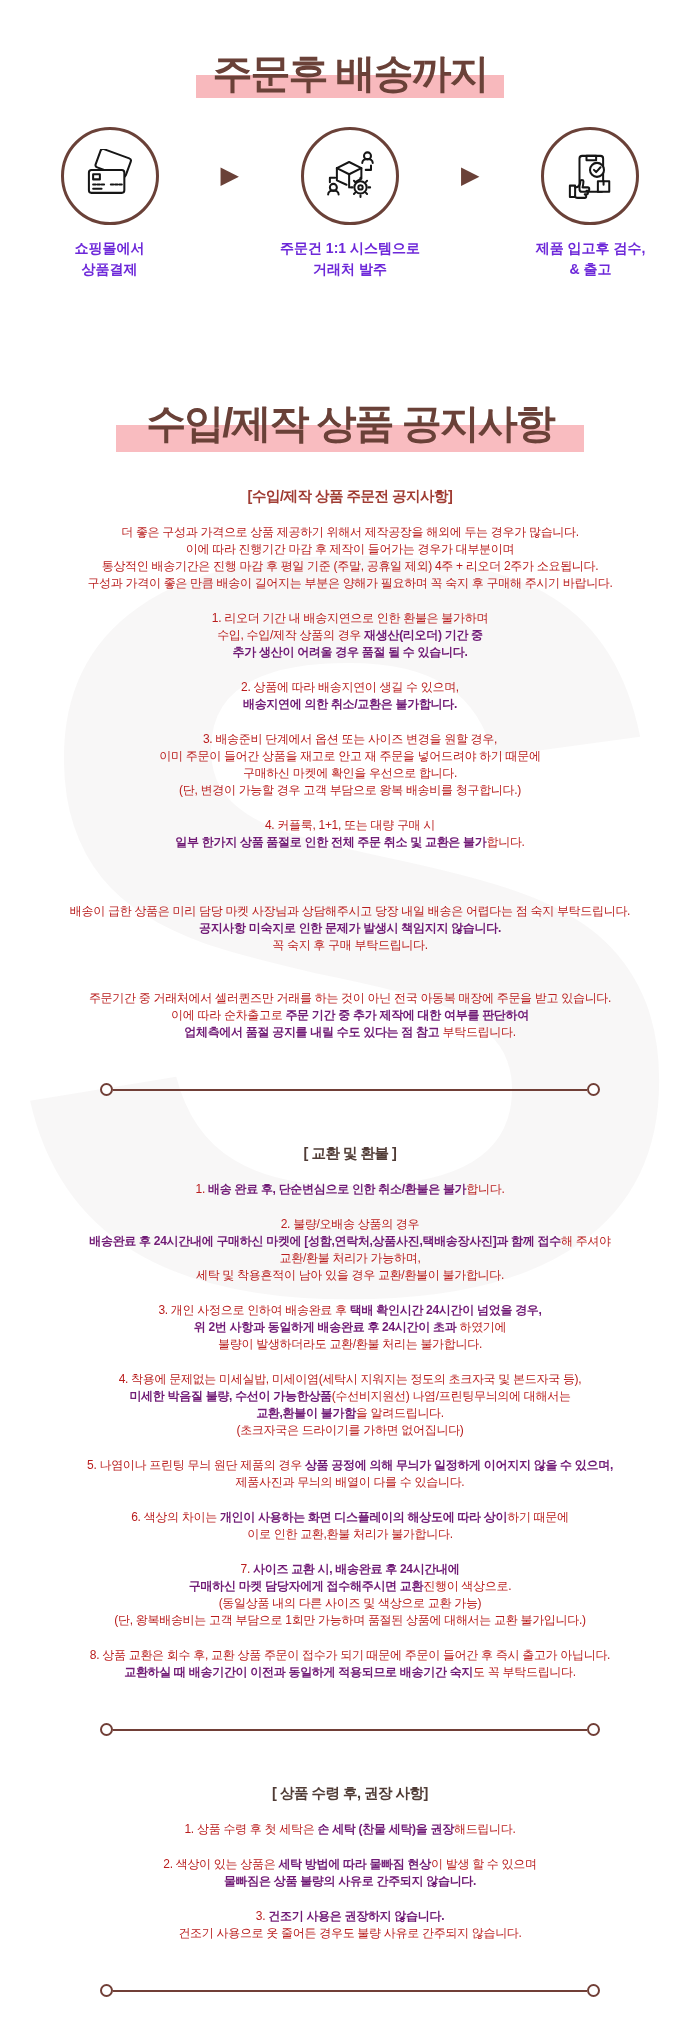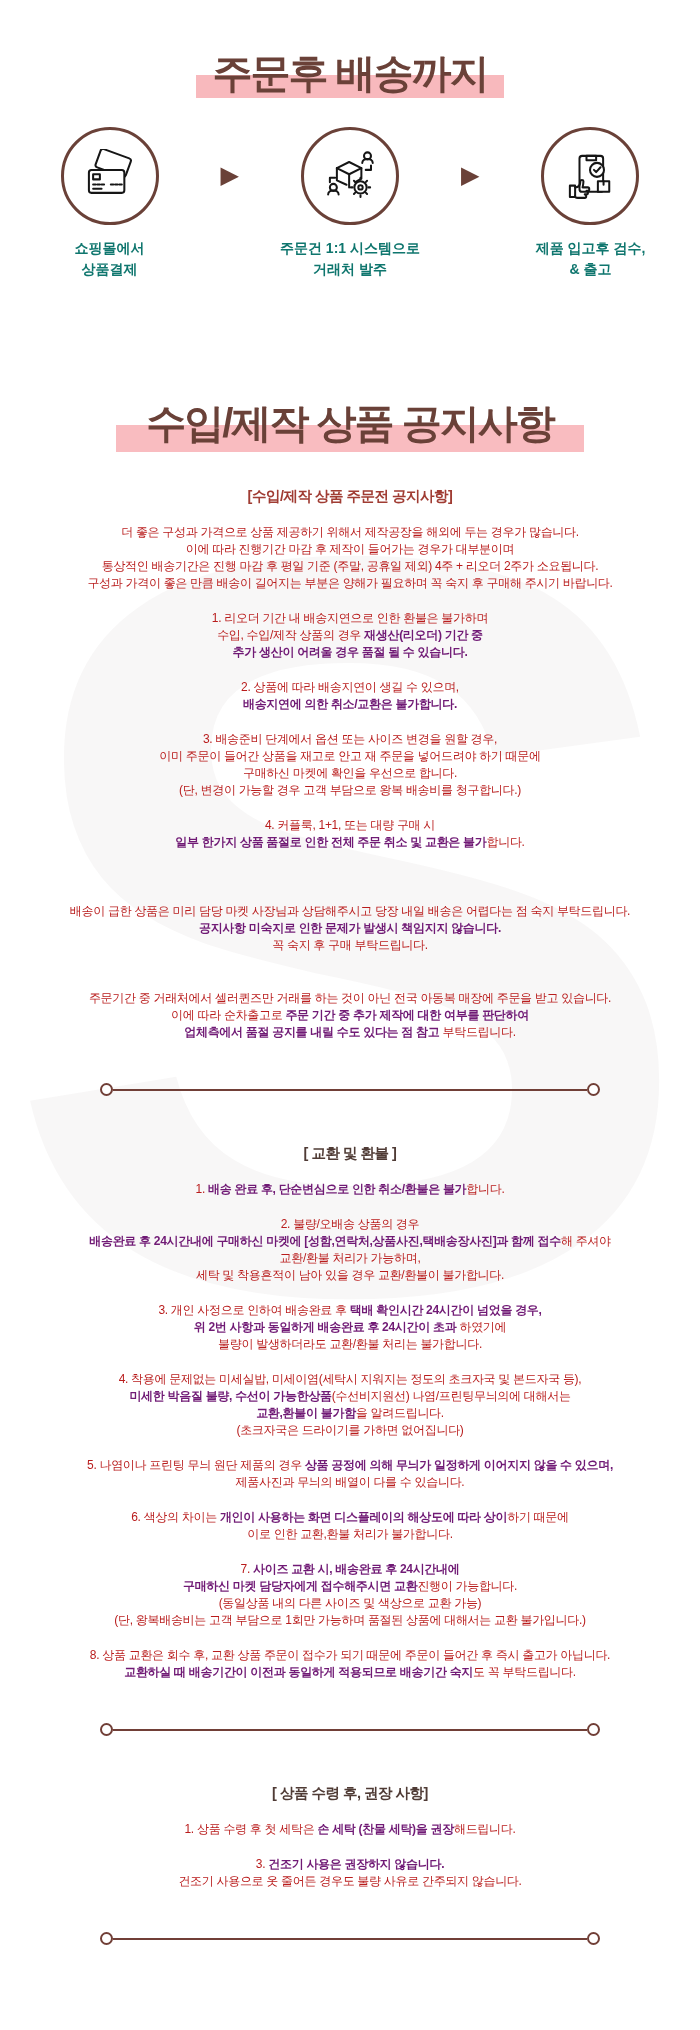--- a/index.html
+++ b/index.html
@@ -17,21 +17,21 @@
       background-size:100% 46%;background-position:0 88%;padding:0 16px 6px 16px;text-align:center;}
   .hl2{background-image:linear-gradient(#f9bcc0,#f9bcc0);background-repeat:no-repeat;
       background-size:100% 52%;background-position:0 95%;padding:0 30px 8px 30px;}
   .title2{margin:116px 0 0 0;font-size:40px;font-weight:800;letter-spacing:-2px;color:#6a4138;}
 
   
   .steps{display:flex;justify-content:center;align-items:flex-start;margin-top:26px;gap:26px;}
   .step{display:flex;flex-direction:column;align-items:center;width:170px;}
   .circle{width:92px;height:92px;border:3px solid #6a4138;border-radius:50%;
           display:flex;align-items:center;justify-content:center;background:#fff;}
-  .step-label{margin-top:13px;font-size:14px;font-weight:bold;color:#0f766e;line-height:1.5;}
+  .step-label{margin-top:13px;font-size:14px;font-weight:bold;color:#6d28d9;line-height:1.5;}
   .arrow{font-size:24px;color:#6a4138;margin-top:36px;line-height:1;}
 
   
   .sec-heading{font-size:14.5px;font-weight:bold;margin:36px 0 0 0;letter-spacing:-0.5px;}
   .sec-heading.brick{color:#a03c33;}
   .sec-heading.brown{color:#4f3b35;margin-top:48px;}
   .para{font-size:12px;line-height:17px;color:#595959;margin:18px 18px 0 18px;letter-spacing:-0.3px;}
   .para.gap-lg{margin-top:36px;}
   .para.gap-xl{margin-top:52px;}
   .seg-n{color:#b91c1c;}
@@ -133,29 +133,30 @@
           <span class="line"></span>
           <span class="ring"></span>
         </div>
         <h3 class="sec-heading brown">[ 교환 및 환불 ]</h3>
         <p class="para"><span class="seg-n">1. </span><span class="seg-rb">배송 완료 후, 단순변심으로 인한 취소/환불은 불가</span><span class="seg-n">합니다.</span></p>
         <p class="para"><span class="seg-n">2. 불량/오배송 상품의 경우</span><br><span class="seg-rb">배송완료 후 24시간내에 구매하신 마켓에 [성함,연락처,상품사진,택배송장사진]과 함께 접수</span><span class="seg-n">해 주셔야</span><br><span class="seg-n">교환/환불 처리가 가능하며,</span><br><span class="seg-n">세탁 및 착용흔적이 남아 있을 경우 교환/환불이 불가합니다.</span></p>
         <p class="para"><span class="seg-n">3. 개인 사정으로 인하여 배송완료 후 </span><span class="seg-rb">택배 확인시간 24시간이 넘었을 경우,</span><br><span class="seg-rb">위 2번 사항과 동일하게 배송완료 후 24시간이 초과</span><span class="seg-n"> 하였기에</span><br><span class="seg-n">불량이 발생하더라도 교환/환불 처리는 불가합니다.</span></p>
         <p class="para"><span class="seg-n">4. 착용에 문제없는 미세실밥, 미세이염(세탁시 지워지는 정도의 초크자국 및 본드자국 등),</span><br><span class="seg-rb">미세한 박음질 불량, 수선이 가능한상품</span><span class="seg-n">(수선비지원선) 나염/프린팅무늬의에 대해서는</span><br><span class="seg-rb">교환,환불이 불가함</span><span class="seg-n">을 알려드립니다.</span><br><span class="seg-n">(초크자국은 드라이기를 가하면 없어집니다)</span></p>
         <p class="para"><span class="seg-n">5. 나염이나 프린팅 무늬 원단 제품의 경우 </span><span class="seg-rb">상품 공정에 의해 무늬가 일정하게 이어지지 않을 수 있으며,</span><br><span class="seg-n">제품사진과 무늬의 배열이 다를 수 있습니다.</span></p>
         <p class="para"><span class="seg-n">6. 색상의 차이는 </span><span class="seg-rb">개인이 사용하는 화면 디스플레이의 해상도에 따라 상이</span><span class="seg-n">하기 때문에</span><br><span class="seg-n">이로 인한 교환,환불 처리가 불가합니다.</span></p>
-        <p class="para"><span class="seg-n">7. </span><span class="seg-rb">사이즈 교환 시, 배송완료 후 24시간내에</span><br><span class="seg-rb">구매하신 마켓 담당자에게 접수해주시면 교환</span><span class="seg-n">진행이 가능합니다.</span><br><span class="seg-n">(동일상품 내의 다른 사이즈 및 색상으로 교환 가능)</span><br><span class="seg-n">(단, 왕복배송비는 고객 부담으로 1회만 가능하며 품절된 상품에 대해서는 교환 불가입니다.)</span></p>
+        <p class="para"><span class="seg-n">7. </span><span class="seg-rb">사이즈 교환 시, 배송완료 후 24시간내에</span><br><span class="seg-rb">구매하신 마켓 담당자에게 접수해주시면 교환</span><span class="seg-n">진행이 색상으로.</span><br><span class="seg-n">(동일상품 내의 다른 사이즈 및 색상으로 교환 가능)</span><br><span class="seg-n">(단, 왕복배송비는 고객 부담으로 1회만 가능하며 품절된 상품에 대해서는 교환 불가입니다.)</span></p>
         <p class="para"><span class="seg-n">8. 상품 교환은 회수 후, 교환 상품 주문이 접수가 되기 때문에 주문이 들어간 후 즉시 출고가 아닙니다.</span><br><span class="seg-rb">교환하실 때 배송기간이 이전과 동일하게 적용되므로 배송기간 숙지</span><span class="seg-n">도 꼭 부탁드립니다.</span></p>
         <div class="divider">
           <span class="ring"></span>
           <span class="line"></span>
           <span class="ring"></span>
         </div>
         <h3 class="sec-heading brown">[ 상품 수령 후, 권장 사항]</h3>
         <p class="para"><span class="seg-n">1. 상품 수령 후 첫 세탁은 </span><span class="seg-rb">손 세탁 (찬물 세탁)을 권장</span><span class="seg-n">해드립니다.</span></p>
+        <p class="para"><span class="seg-n">2. 색상이 있는 상품은 </span><span class="seg-rb">세탁 방법에 따라 물빠짐 현상</span><span class="seg-n">이 발생 할 수 있으며</span><br><span class="seg-rb">물빠짐은 상품 불량의 사유로 간주되지 않습니다.</span></p>
         <p class="para"><span class="seg-n">3. </span><span class="seg-rb">건조기 사용은 권장하지 않습니다.</span><br><span class="seg-n">건조기 사용으로 옷 줄어든 경우도 불량 사유로 간주되지 않습니다.</span></p>
         <div class="divider">
           <span class="ring"></span>
           <span class="line"></span>
           <span class="ring"></span>
         </div>
       </div>
 
   </div>
 </div>

